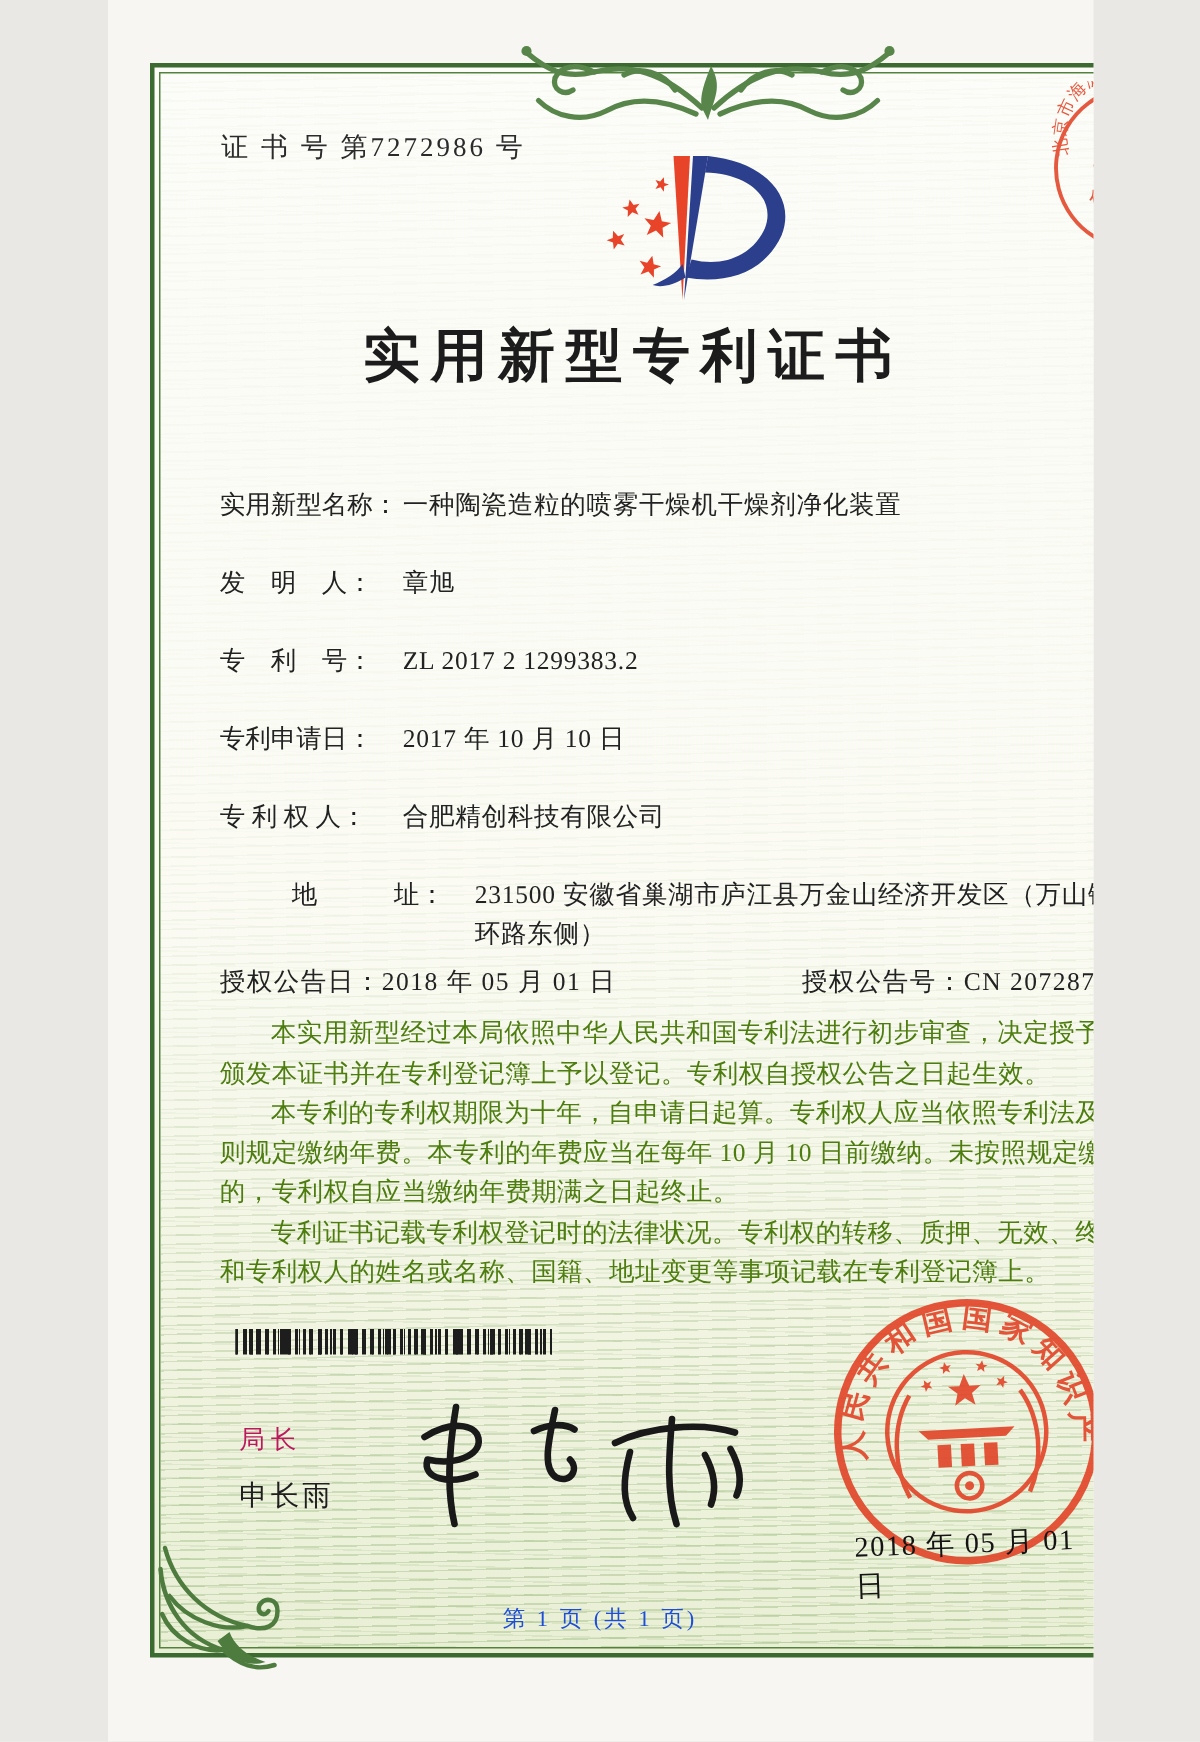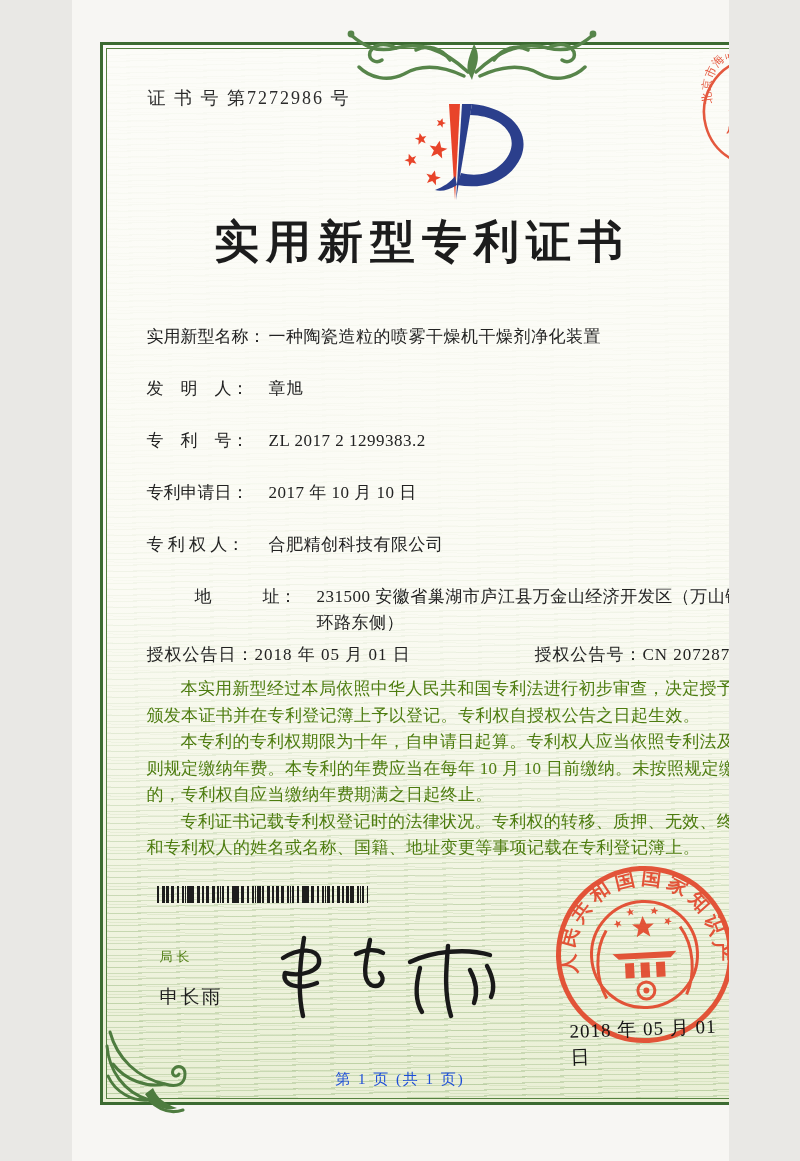--- a/index.html
+++ b/index.html
@@ -27,41 +27,41 @@
     mask-image:linear-gradient(180deg, rgba(0,0,0,0.10) 0%, rgba(0,0,0,0.10) 40%, rgba(0,0,0,0.30) 62%, rgba(0,0,0,0.85) 82%, rgba(0,0,0,1) 100%);
   }
   .svg-abs { position:absolute; }
   
   .cert-no {
     position:absolute; left:76px; top:86px;
     font-size:18px; color:#2b2b2b; letter-spacing:2px;
   }
   .title {
     position:absolute; left:0; top:212px; width:100%; text-align:center;
-    font-size:45px; font-weight:700; color:#1c1c1c; letter-spacing:7px;padding-left:44px;
+    font-size:38px; font-weight:700; color:#1c1c1c; letter-spacing:7px;padding-left:44px;
   }
   .fields { position:absolute; left:75px; top:324px; width:665px; font-size:17px; color:#222; }
   .field-row { line-height:26px; margin-bottom:26px; white-space:nowrap; }
   .f-label { display:inline-block; width:122px; white-space:pre; vertical-align:top; }
   .f-value { letter-spacing:0.5px; }
   .field-row.addr { margin-bottom:6px; white-space:normal;margin-left:48px; }
   .addr .f-value { display:inline-block; width:448px; vertical-align:top; white-space:normal; }
   .grant-row { position:relative; line-height:26px; letter-spacing:1px; }
   .grant-right { position:absolute; left:388px; top:0; letter-spacing:1px; }
   .paras { position:absolute; left:75px; top:676px; width:665px; font-size:17px; line-height:26.5px; color:#4d7c0f; }
   .paras p { text-indent:2em; letter-spacing:0.3px; }
   
   .barcode {
     position:absolute; left:85px; top:886px; width:211px; height:17px;
     background:
       repeating-linear-gradient(90deg,#1d1d1d 0 2px,transparent 2px 5px),
       repeating-linear-gradient(90deg,#1d1d1d 0 1px,transparent 1px 7px),
       repeating-linear-gradient(90deg,transparent 0 9px,#1d1d1d 9px 12px,transparent 12px 23px);
   }
-  .signer-title { position:absolute; left:88px; top:948px; font-size:13px; color:#4d7c0f; letter-spacing:4px;font-family:Liberation Mono, monospace; }
+  .signer-title { position:absolute; left:88px; top:948px; font-size:17px; color:#be185d; letter-spacing:4px;font-family:Liberation Mono, monospace; }
   .signer-name  { position:absolute; left:88px; top:984px; font-size:19px; color:#1f1f1f; letter-spacing:2px; }
   .seal-date {
     position:absolute; left:498px; top:1016px; font-size:19px; color:#141414;
     letter-spacing:1px; transform:rotate(-2deg); z-index:6;
   }
   .page-footer { position:absolute; left:0; top:1070px; width:100%; text-align:center; font-size:15px; color:#1d4ed8; letter-spacing:2px; }
   .seal-svg { left:480px; top:862px; z-index:5; opacity:0.92; }
   .stamp-svg { left:628px; top:54px; opacity:0.9; }
   .sig-svg { left:198px; top:926px; }
   .red { fill:#e2472b; }

